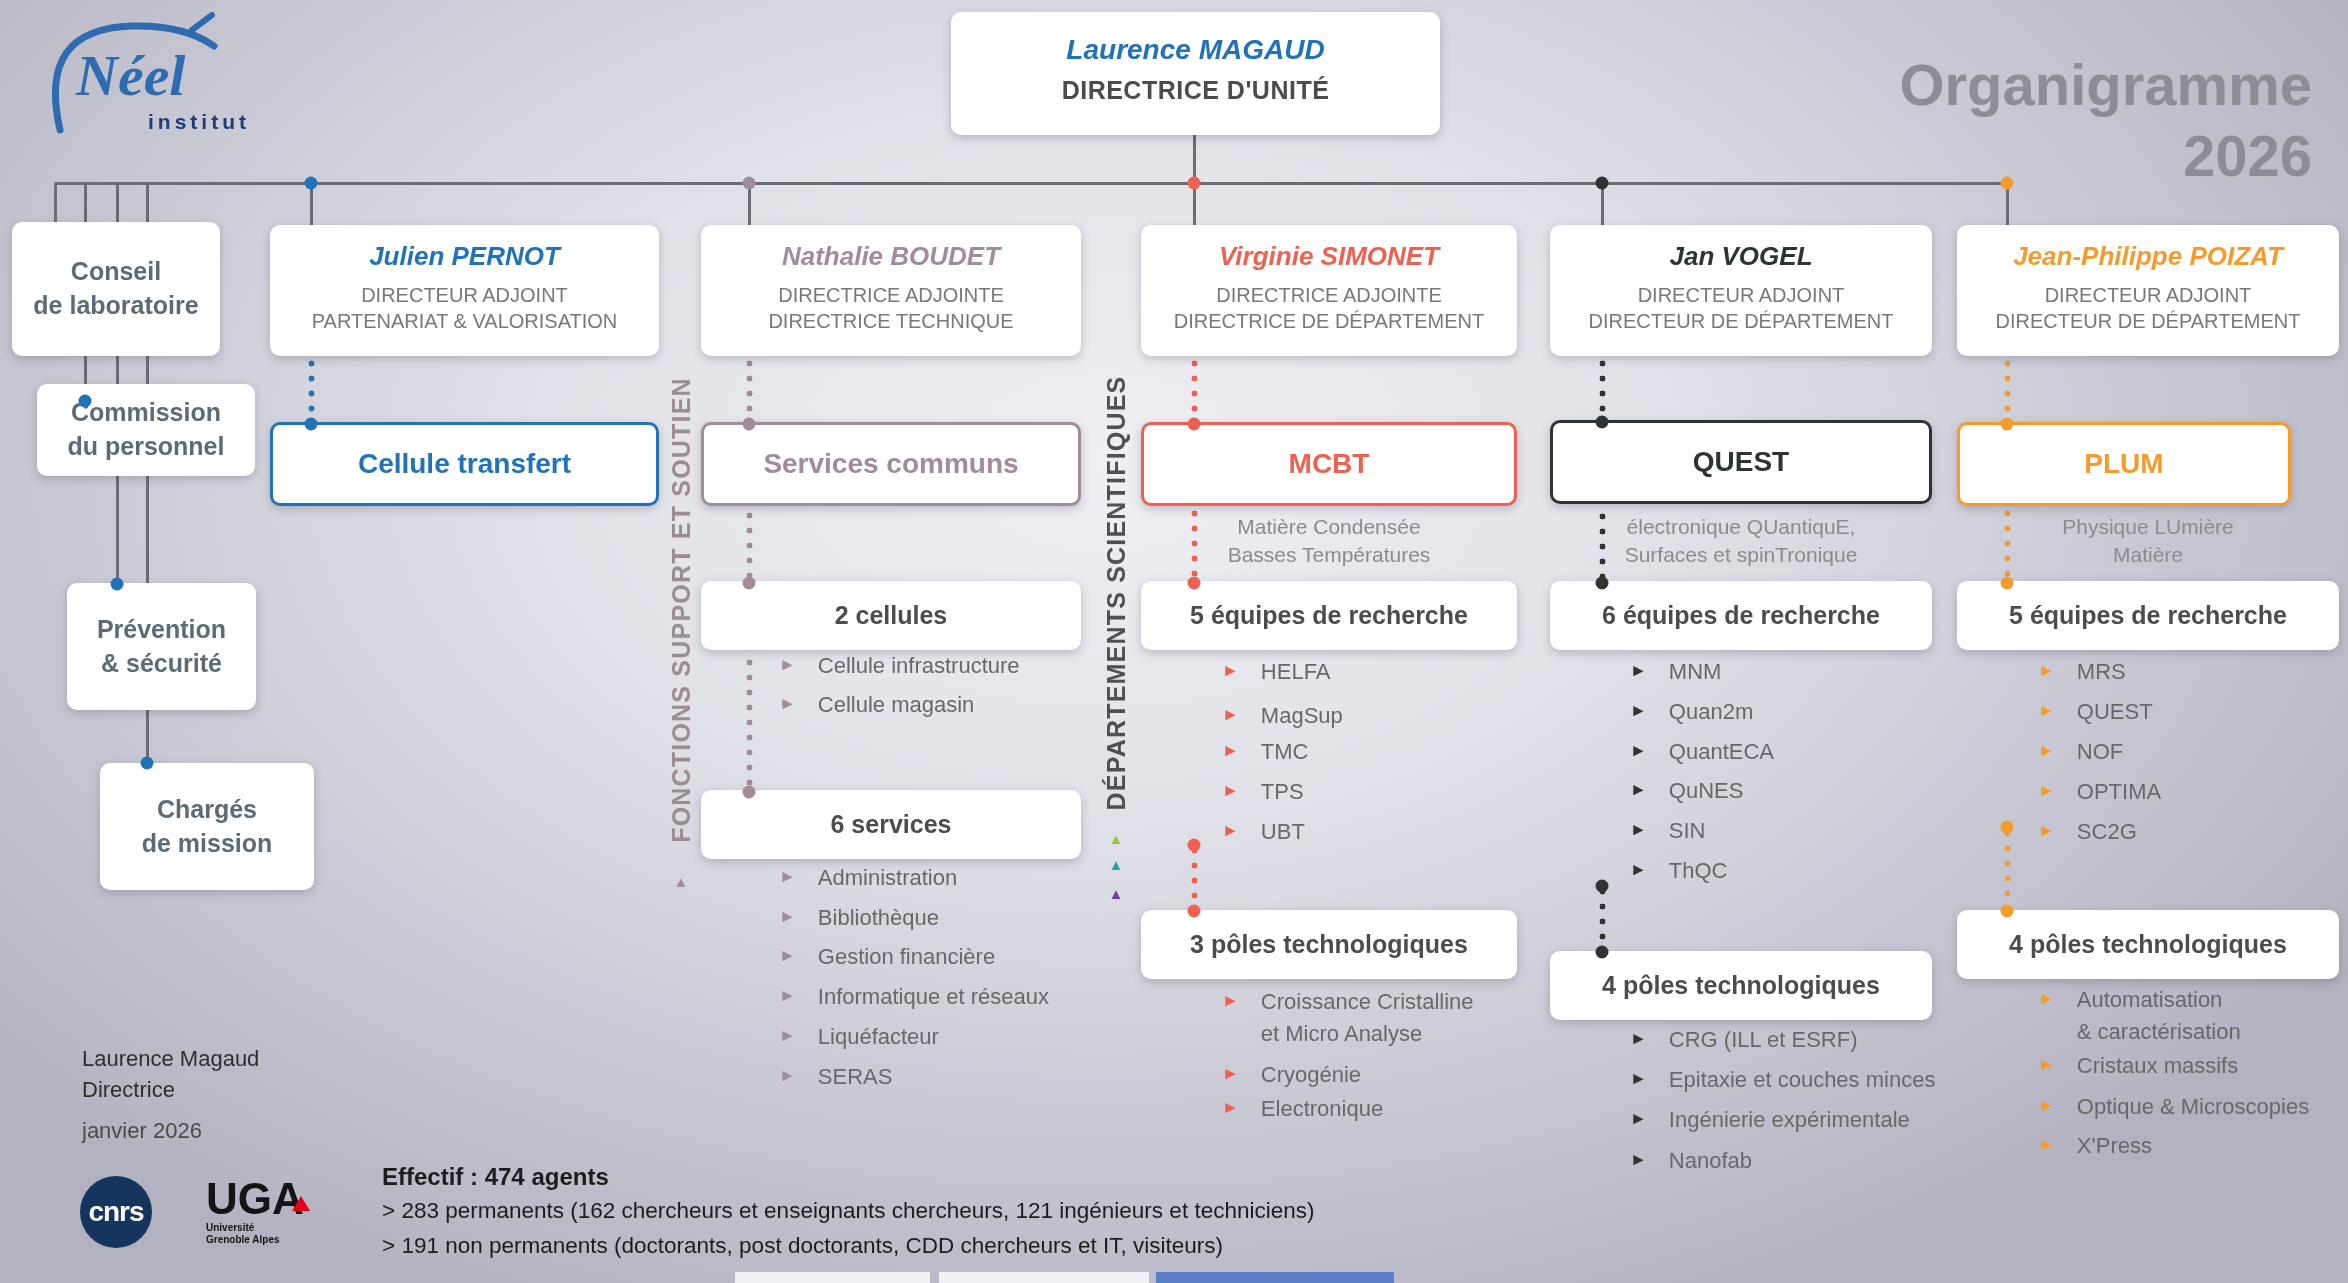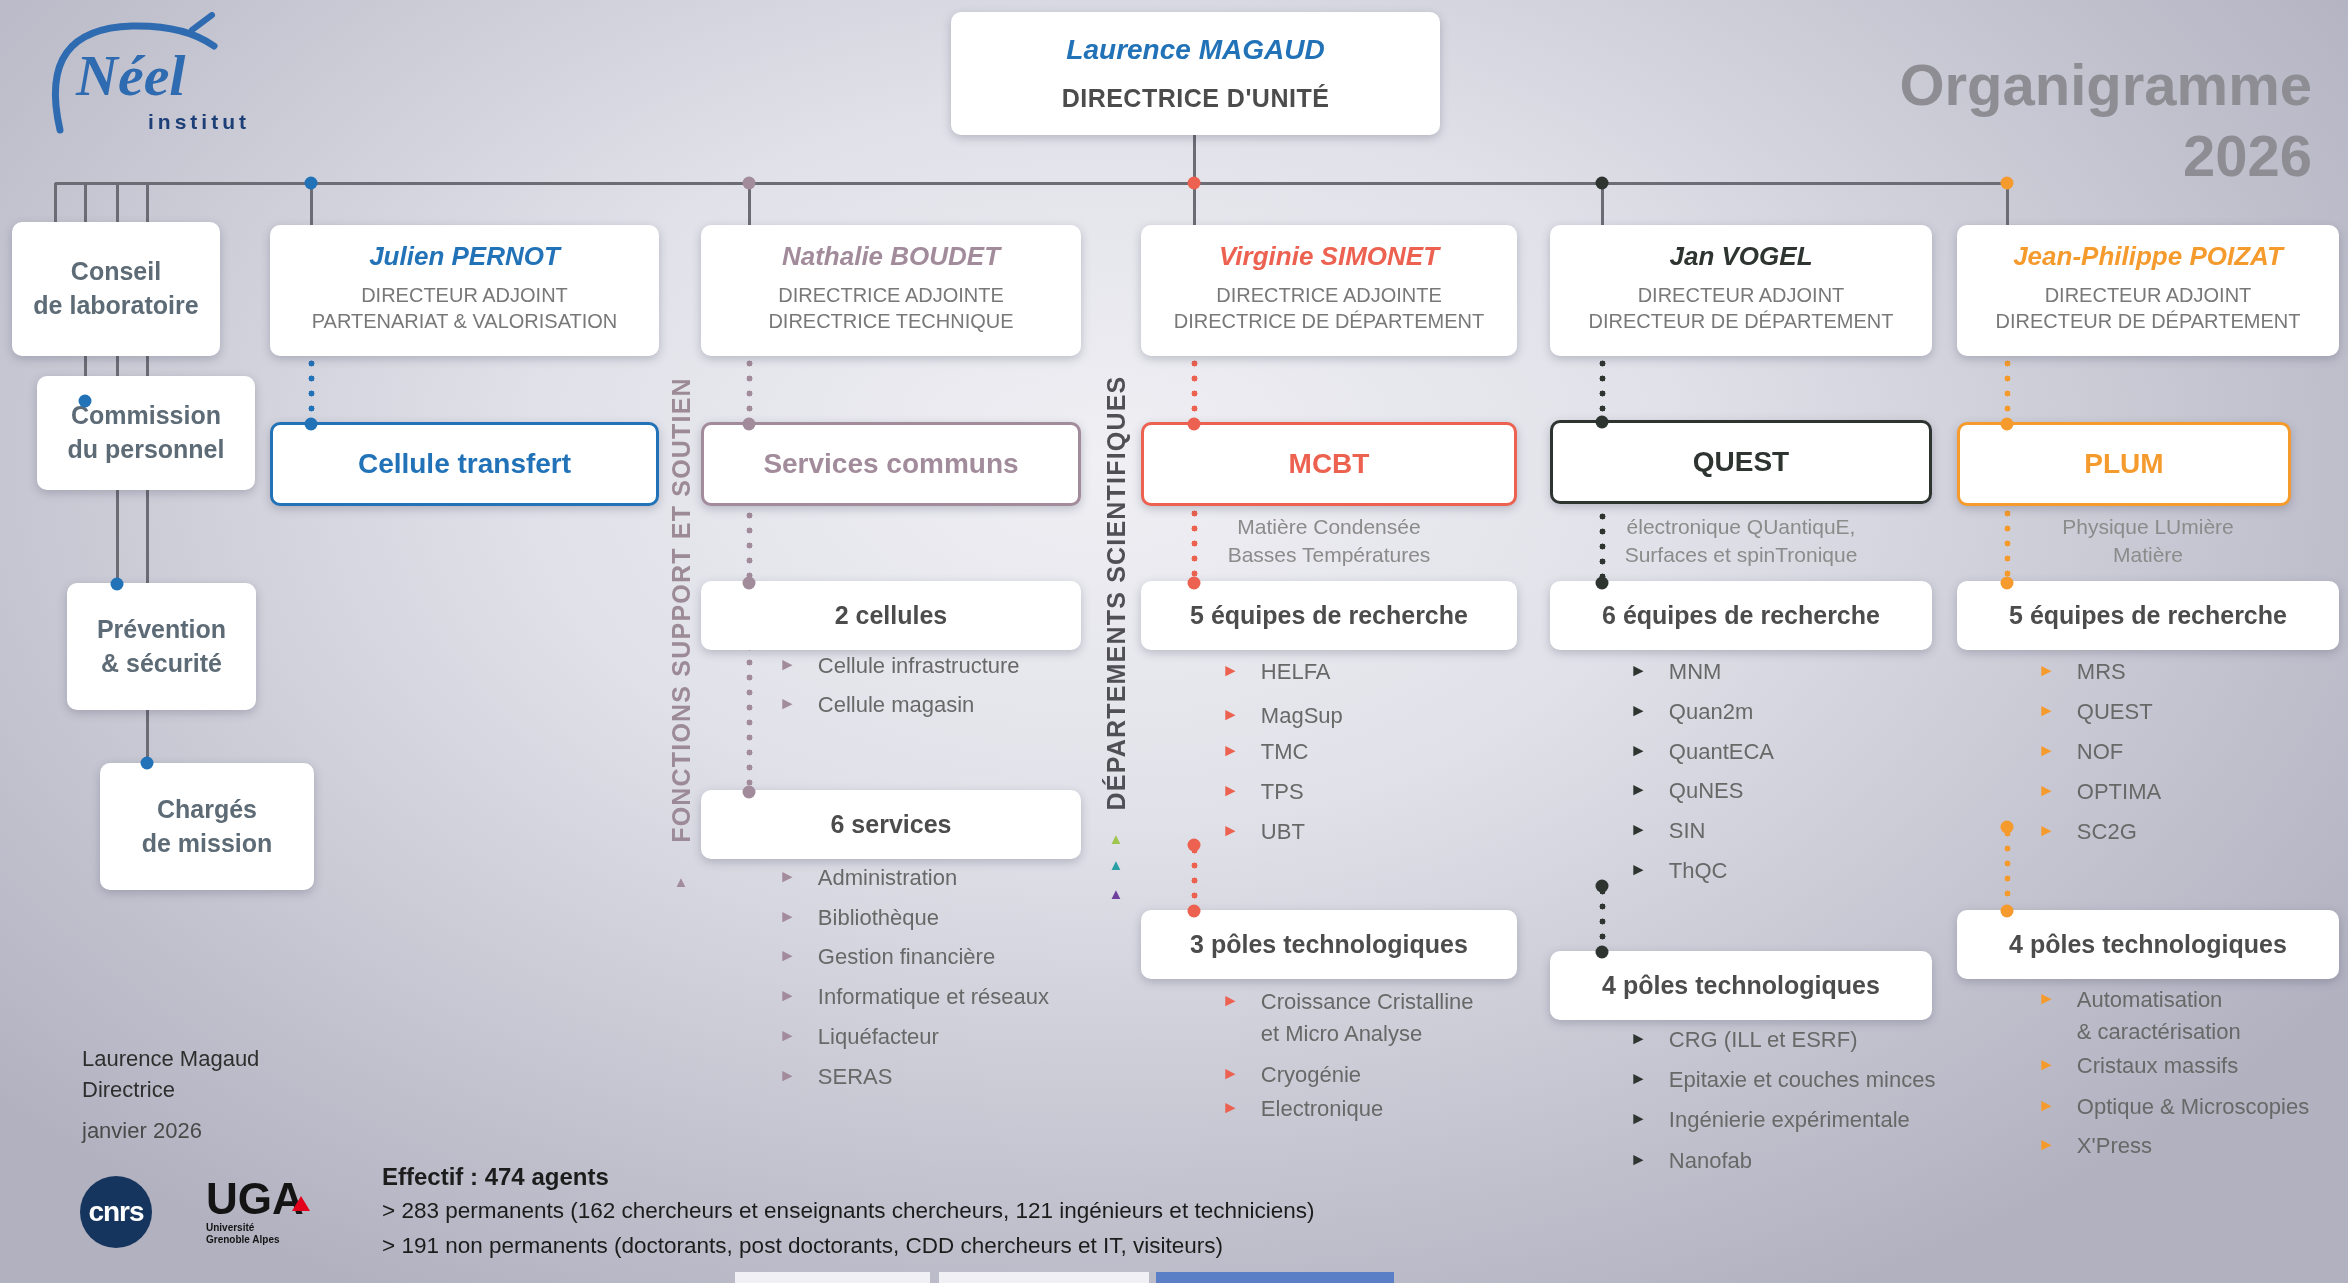--- a/index.html
+++ b/index.html
@@ -23,21 +23,21 @@
   .row{position:absolute;display:flex;gap:22px;z-index:3}
   .arr{color:var(--c);font-size:17px;line-height:30px}
   .arr::before{content:"\25BA"}
   .lbl{font-size:22px;color:#686868;line-height:32px}
   .ml{white-space:pre-line}
   .vlabel{position:absolute;transform:translate(-50%,-50%) rotate(-90deg);white-space:nowrap;font-weight:bold;font-size:25px;letter-spacing:1.2px;z-index:2}
   .tri{position:absolute;transform:translate(-50%,-50%);font-size:15px;z-index:3}
   .tri::before{content:"\25B2"}
   .director{text-align:center;padding-top:22px}
   .dname{font-size:28px;font-weight:bold;font-style:italic;color:var(--blue,#2272b8)}
-  .drole{margin-top:18px;font-size:25px;font-weight:bold;color:#4c4c4c;letter-spacing:.5px}
+  .drole{margin-top:10px;font-size:25px;font-weight:bold;color:#4c4c4c;letter-spacing:.5px}
   .page-title{position:absolute;right:36px;top:50px;text-align:right;font-size:58px;font-weight:bold;color:var(--titlegray,#8d8d93);line-height:1.22;z-index:3}
   .neel{position:absolute;left:42px;top:12px;width:250px;height:135px;z-index:3}
   .neel svg{position:absolute;left:0;top:0}
   .neel-name{position:absolute;left:34px;top:30px;font-family:"Liberation Serif",serif;font-style:italic;font-weight:bold;font-size:58px;color:#2f6bb0}
   .neel-sub{position:absolute;left:106px;top:98px;font-size:21px;letter-spacing:4px;color:#1d3f77;font-weight:bold}
   .sig{position:absolute;left:82px;top:1043px;font-size:22px;color:#2e2e2e;line-height:1.42;z-index:3}
   .date{position:absolute;left:82px;top:1118px;font-size:22px;color:#4a4a4a;z-index:3}
   .cnrs{position:absolute;left:80px;top:1176px;width:72px;height:72px;border-radius:50%;background:var(--cnrsnavy,#16355e);color:#fff;display:flex;align-items:center;justify-content:center;font-size:28px;font-weight:bold;letter-spacing:-1px;z-index:3}
   .uga{position:absolute;left:206px;top:1178px;z-index:3;color:#141414}
   .uga-a{font-size:44px;font-weight:bold;line-height:42px}
@@ -117,21 +117,21 @@
 
   <div class="card director" style="left:951px;top:12px;width:489px;height:123px">
     <div class="dname">Laurence MAGAUD</div>
     <div class="drole">DIRECTRICE D'UNITÉ</div>
   </div>
 
   <div class="card gov" style="left:12px;top:222px;width:208px;height:134px">
     <span class="ml">Conseil
 de laboratoire</span>
   </div>
-  <div class="card gov" style="left:37px;top:376px;width:218px;height:114px">
+  <div class="card gov" style="left:37px;top:384px;width:218px;height:92px">
     <span class="ml">Commission
 du personnel</span>
   </div>
   <div class="card gov" style="left:67px;top:583px;width:189px;height:127px">
     <span class="ml">Prévention
 &amp; sécurité</span>
   </div>
   <div class="card gov" style="left:100px;top:763px;width:214px;height:127px">
     <span class="ml">Chargés
 de mission</span>

